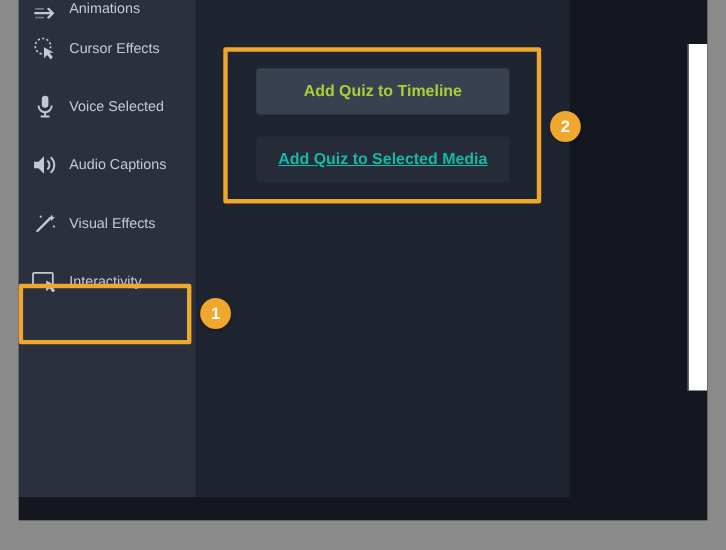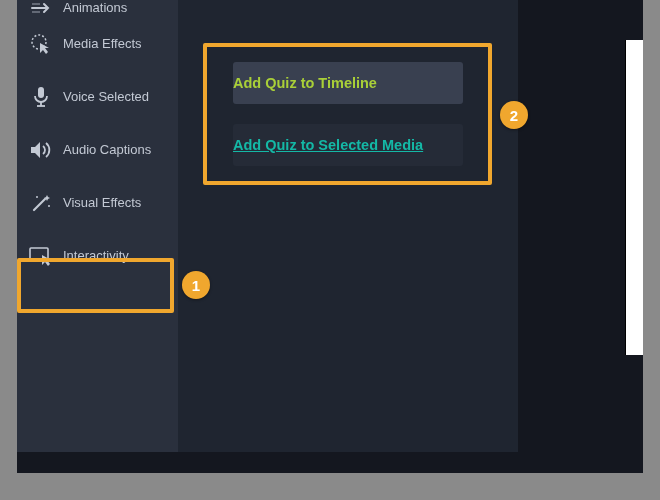--- a/index.html
+++ b/index.html
@@ -41,21 +41,21 @@
     width: 28px;
     height: 24px;
     display: flex;
     align-items: center;
     justify-content: center;
     margin-right: 8px;
   }
   .sidebar-item.truncated {
     height: 17px;
     overflow: hidden;
-    align-items: center;
+    align-items: flex-start;
     padding-bottom: 2px;
   }
   .main-panel {
     position: absolute;
     left: 161px;
     top: 0;
     width: 340px;
     height: 452px;
     background: #1f2530;
   }
@@ -84,20 +84,21 @@
     background: #ffffff;
     border-left: 1px solid #000;
   }
   .quiz-btn {
     width: 230px;
     height: 42px;
     margin: 0 auto;
     border-radius: 3px;
     display: flex;
     align-items: center;
+    justify-content: center;
     font-size: 14.5px;
     font-weight: 600;
   }
   .quiz-btn.primary {
     margin-top: 62px;
     background: #394050;
     color: #a9cf38;
     cursor: pointer;
   }
   .quiz-btn.disabled {
@@ -161,21 +162,21 @@
       <span>Animations</span>
     </div>
 
     <div class="sidebar-item">
       <span class="icon-slot">
         <svg width="22" height="22" viewBox="0 0 22 22">
           <circle cx="9" cy="9" r="7" stroke="#c3c9d4" stroke-width="1.5" fill="none" stroke-dasharray="2 2"></circle>
           <path d="M10 10 L10 20 L13 17 L16 21 L18 19 L15 15 L19 15 Z" fill="#c3c9d4"></path>
         </svg>
       </span>
-      <span>Media Effects</span>
+      <span>Cursor Effects</span>
     </div>
 
     <div class="sidebar-item">
       <span class="icon-slot">
         <svg width="16" height="22" viewBox="0 0 16 22">
           <rect x="5" y="1" width="6" height="11" rx="3" fill="#c3c9d4"></rect>
           <path d="M2 10 A6 6 0 0 0 14 10" stroke="#c3c9d4" stroke-width="1.8" fill="none"></path>
           <line x1="8" y1="16" x2="8" y2="20" stroke="#c3c9d4" stroke-width="1.8"></line>
           <line x1="4" y1="20" x2="12" y2="20" stroke="#c3c9d4" stroke-width="1.8"></line>
         </svg>

